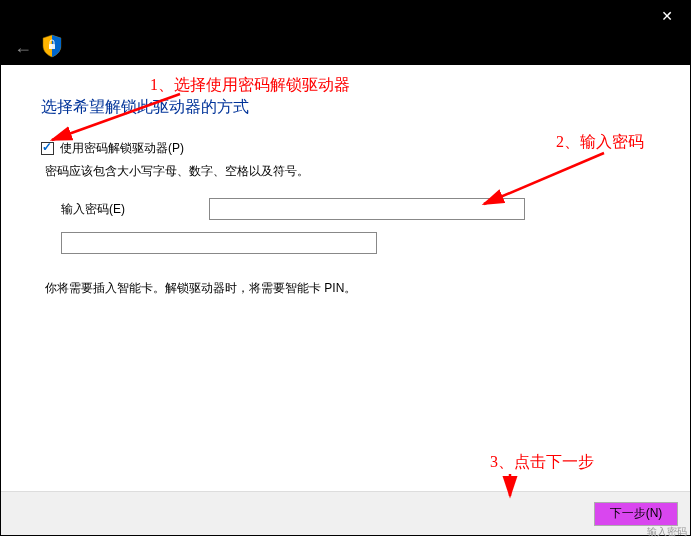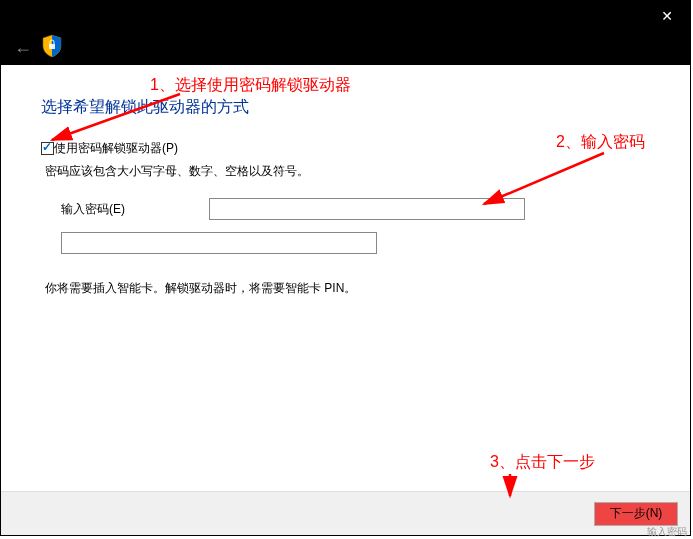--- a/index.html
+++ b/index.html
@@ -6,32 +6,32 @@
     body { width:693px; height:539px; background:#fff; position:relative; }
     .outer { position:absolute; top:0; left:0; width:691px; height:536px; border:1px solid #000; }
     .titlebar { height:30px; background:#000; position:relative; }
     .close-btn { position:absolute; right:0; top:0; width:46px; height:30px; color:#fff; font-size:14px; display:flex; align-items:center; justify-content:center; cursor:pointer; }
     .navbar { height:34px; background:#000; position:relative; }
     .back-btn { position:absolute; left:8px; top:4px; width:28px; height:24px; display:flex; align-items:center; justify-content:center; }
     .back-arrow { color:#888; font-size:18px; }
     .shield { position:absolute; left:38px; top:2px; width:26px; height:26px; }
     .content { position:absolute; top:64px; left:0; right:0; bottom:44px; padding:0 40px; background:#fff; }
     .heading { color:#003399; font-size:16px; font-weight:400; margin-top:32px; margin-bottom:22px; }
-    .option-row { display:flex; align-items:center; margin-bottom:6px; }
+    .option-row { display:flex; align-items:center; gap:6px; margin-bottom:6px; }
     .chk { width:13px; height:13px; border:1px solid #333; background:#fff; position:relative; cursor:pointer; }
     .chk.checked::after { content:"✓"; position:absolute; top:-3px; left:0; font-size:12px; color:#0066cc; font-weight:bold; }
     .option-label { font-size:12px; color:#000; }
     .desc { font-size:12px; color:#000; margin-left:4px; margin-bottom:18px; }
     .field-row { display:flex; align-items:center; margin-left:20px; margin-bottom:12px;gap:44px; }
     .field-label { font-size:12px; color:#000; width:104px; }
     .field-input { width:316px; height:22px; border:1px solid #888; padding:0 4px; font-size:12px; }
     .option2 { margin-top:26px; }
     .footer { position:absolute; bottom:0; left:0; right:0; height:44px; background:#f0f0f0; border-top:1px solid #ddd; display:flex; justify-content:flex-end; align-items:center; padding-right:12px; gap:8px; }
-    .btn { min-width:84px; height:24px; border:1px solid #adadad; background:#ef4444; font-size:12px; cursor:pointer; padding:0 14px; }
-    .anno { position:absolute; color:#ff0000; font-size:16px; font-weight:400; pointer-events:none; }
+    .btn { min-width:84px; height:24px; border:1px solid #adadad; background:#d946ef; font-size:12px; cursor:pointer; padding:0 14px; }
+    .anno { position:absolute; color:#ff0000; font-size:16px; font-weight:400; pointer-events:none;font-family:Liberation Serif, serif; }
     .arrow-svg { position:absolute; pointer-events:none; }
     .watermark { position:absolute; right:6px; bottom:0; font-size:10px; color:#999; }
   </style>
 </head>
 <body>
 
 <div class="outer">
   <div class="titlebar">
     <div class="close-btn">
       <span>✕</span>

